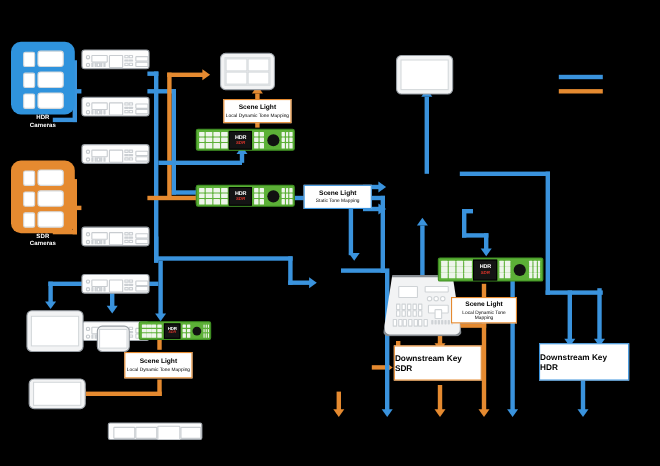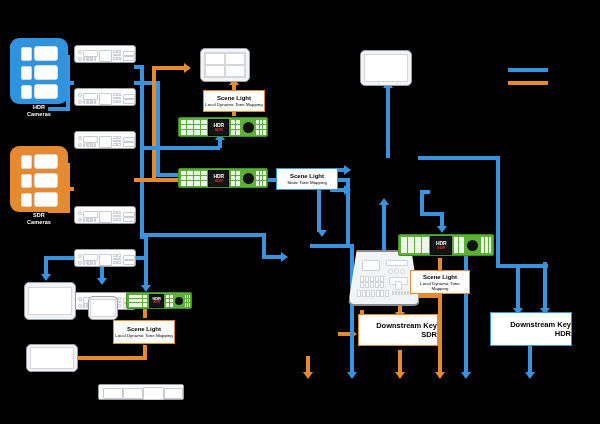--- a/index.html
+++ b/index.html
@@ -61,21 +61,21 @@
   .sw-grid{position:absolute;display:grid;gap:.8px;}
   .sw-grid i{background:#fff;border:.6px solid #cfd3d6;border-radius:.6px;display:block;}
 
   
   .note{background:#fff;border:1.3px solid #e58a30;text-align:center;
         display:flex;flex-direction:column;align-items:center;justify-content:center;padding:1px;}
   .note.blue{border-color:#3a93dd;}
   .note .t1{font-size:6px;font-weight:bold;color:#000;line-height:7px;}
   .note .t2{font-size:4.4px;color:#000;line-height:5px;}
   .dsk{background:#fff;border:1.6px solid #e58a30;display:flex;flex-direction:column;
-       align-items:flex-end;justify-content:center;}
+       align-items:flex-start;justify-content:center;}
   .dsk.blue{border-color:#3a93dd;}
   .dsk .t1{font-size:7.5px;font-weight:bold;color:#000;line-height:9.5px;}
 
   
   .ln{position:absolute;}
   .ln.b{background:#3a93dd;}
   .ln.o{background:#e58a30;}
   .arw{position:absolute;width:0;height:0;}
   .arw.b-up{border-left:5px solid transparent;border-right:5px solid transparent;border-bottom:7px solid #3a93dd;}
   .arw.b-dn{border-left:5px solid transparent;border-right:5px solid transparent;border-top:7px solid #3a93dd;}

